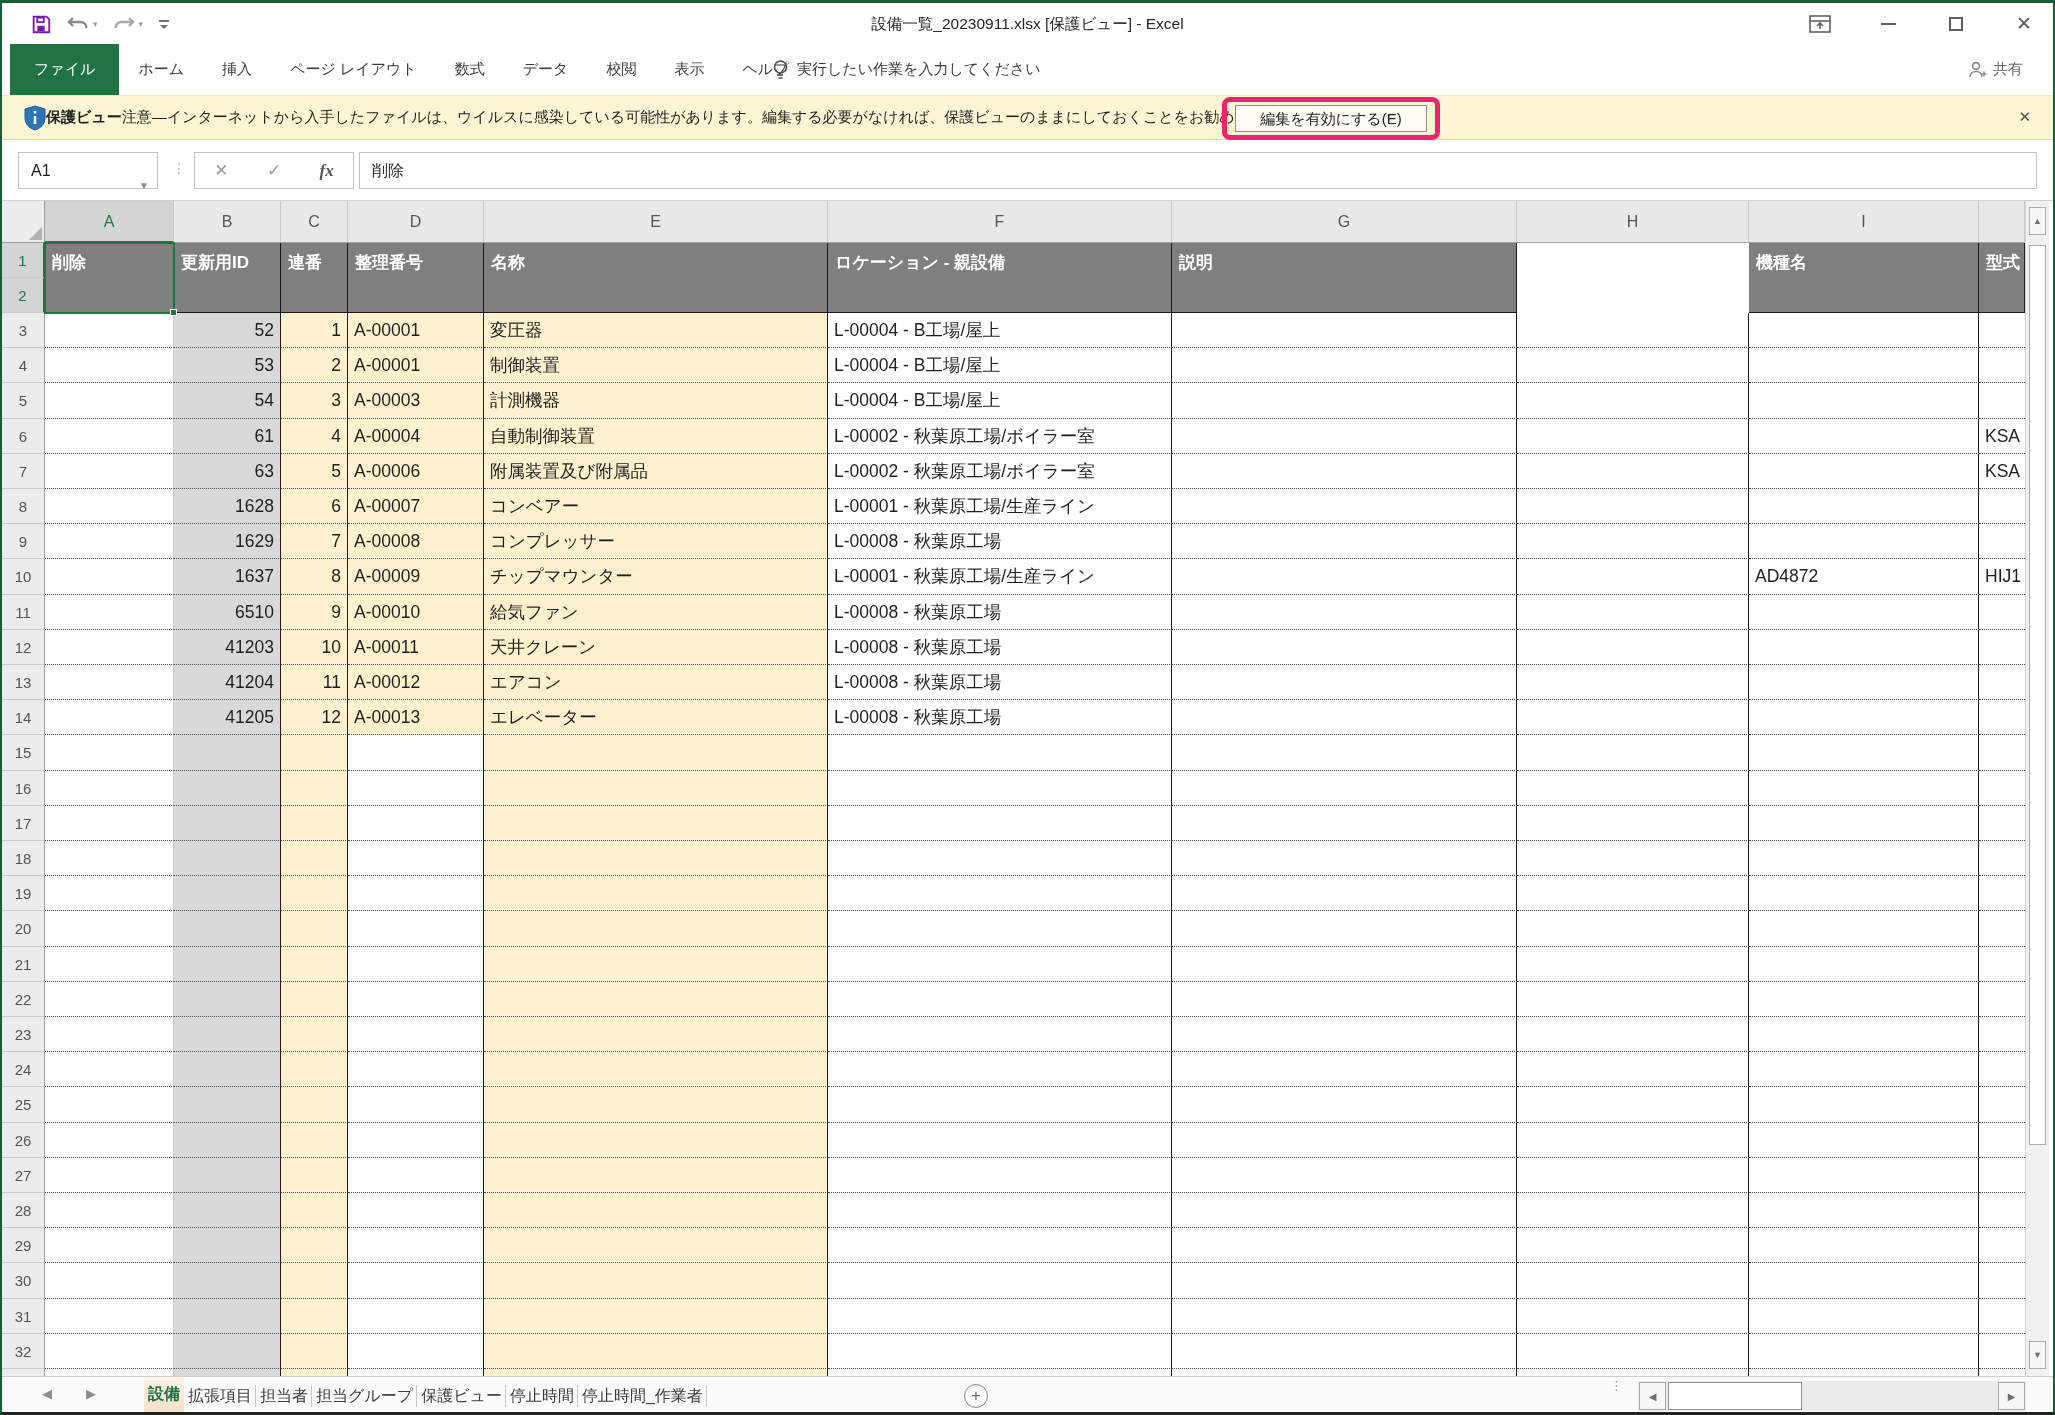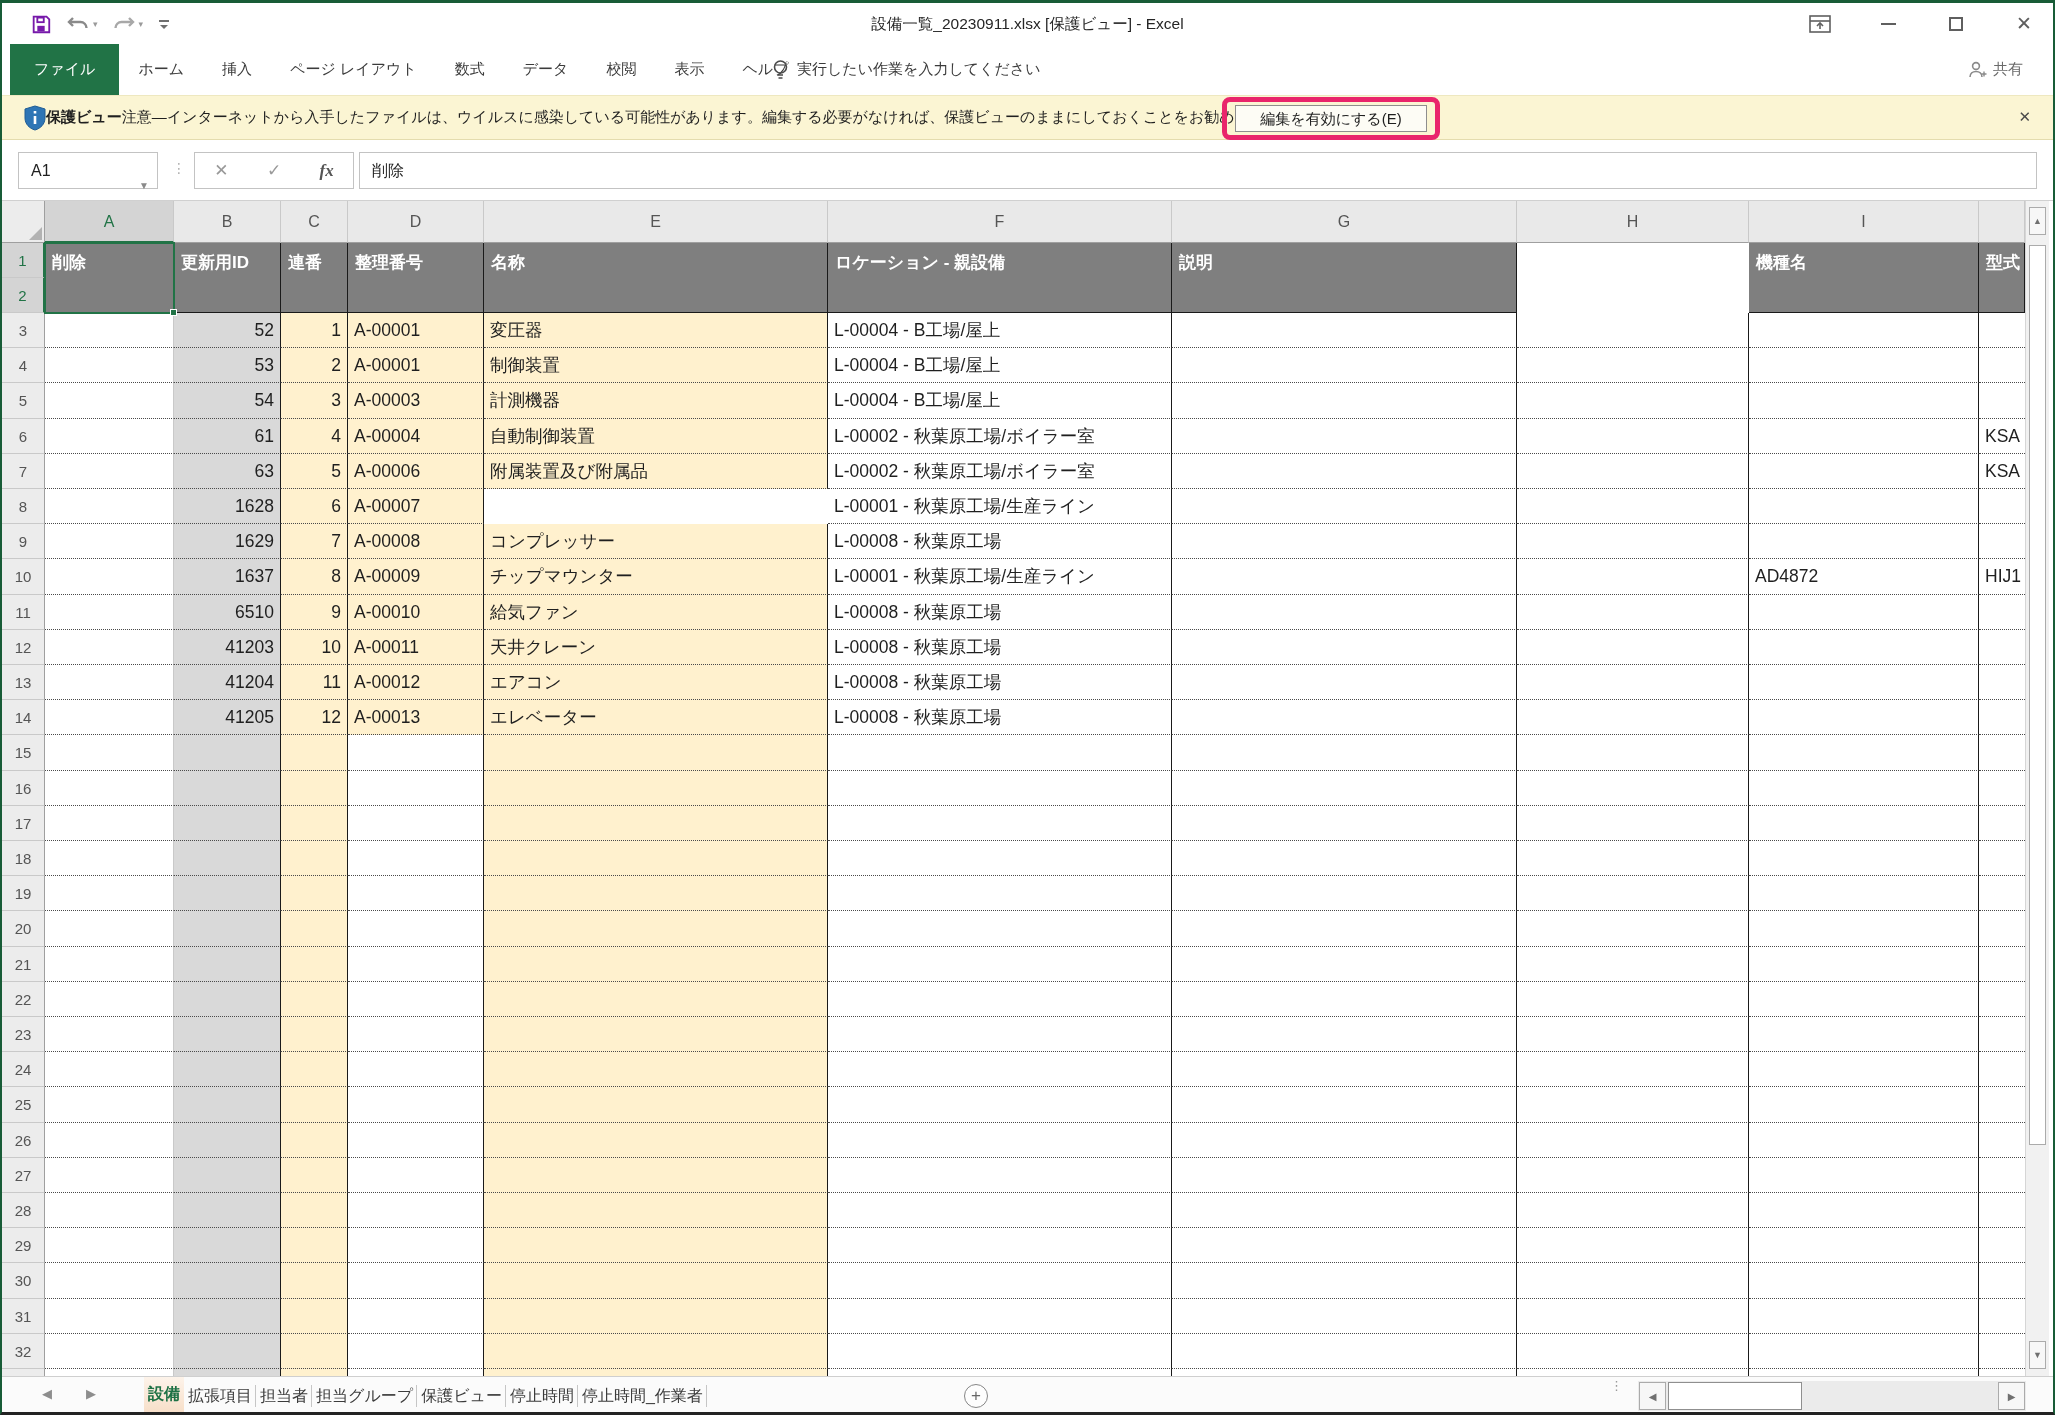--- a/index.html
+++ b/index.html
@@ -298,20 +298,21 @@
       <div class="cell vline" style="left: 826px; top: 252.8px; width: 344px; height: 35.2px;">L-00002 - 秋葉原工場/ボイラー室</div>
       <div class="cell vline" style="left: 1170px; top: 252.8px; width: 345px; height: 35.2px;"></div>
       <div class="cell vline" style="left: 1515px; top: 252.8px; width: 232px; height: 35.2px;"></div>
       <div class="cell vline" style="left: 1747px; top: 252.8px; width: 230px; height: 35.2px;"></div>
       <div class="cell" style="left: 1977px; top: 252.8px; width: 46px; height: 35.2px;">KSA</div>
       <div class="row-num" style="top: 288px; height: 35.2px; line-height: 35.2px;">8</div>
       <div class="cell gline" style="left: 43px; top: 288px; width: 129px; height: 35.2px;"></div>
       <div class="cell vline fill-b num" style="left: 172px; top: 288px; width: 107px; height: 35.2px;">1628</div>
       <div class="cell vline fill-cream num" style="left: 279px; top: 288px; width: 67px; height: 35.2px;">6</div>
       <div class="cell vline fill-cream" style="left: 346px; top: 288px; width: 136px; height: 35.2px;">A-00007</div>
+      <div class="cell vline fill-cream" style="left: 482px; top: 288px; width: 344px; height: 35.2px;">コンベアー</div>
       <div class="cell vline" style="left: 826px; top: 288px; width: 344px; height: 35.2px;">L-00001 - 秋葉原工場/生産ライン</div>
       <div class="cell vline" style="left: 1170px; top: 288px; width: 345px; height: 35.2px;"></div>
       <div class="cell vline" style="left: 1515px; top: 288px; width: 232px; height: 35.2px;"></div>
       <div class="cell vline" style="left: 1747px; top: 288px; width: 230px; height: 35.2px;"></div>
       <div class="cell" style="left: 1977px; top: 288px; width: 46px; height: 35.2px;"></div>
       <div class="row-num" style="top: 323.2px; height: 35.2px; line-height: 35.2px;">9</div>
       <div class="cell gline" style="left: 43px; top: 323.2px; width: 129px; height: 35.2px;"></div>
       <div class="cell vline fill-b num" style="left: 172px; top: 323.2px; width: 107px; height: 35.2px;">1629</div>
       <div class="cell vline fill-cream num" style="left: 279px; top: 323.2px; width: 67px; height: 35.2px;">7</div>
       <div class="cell vline fill-cream" style="left: 346px; top: 323.2px; width: 136px; height: 35.2px;">A-00008</div>

